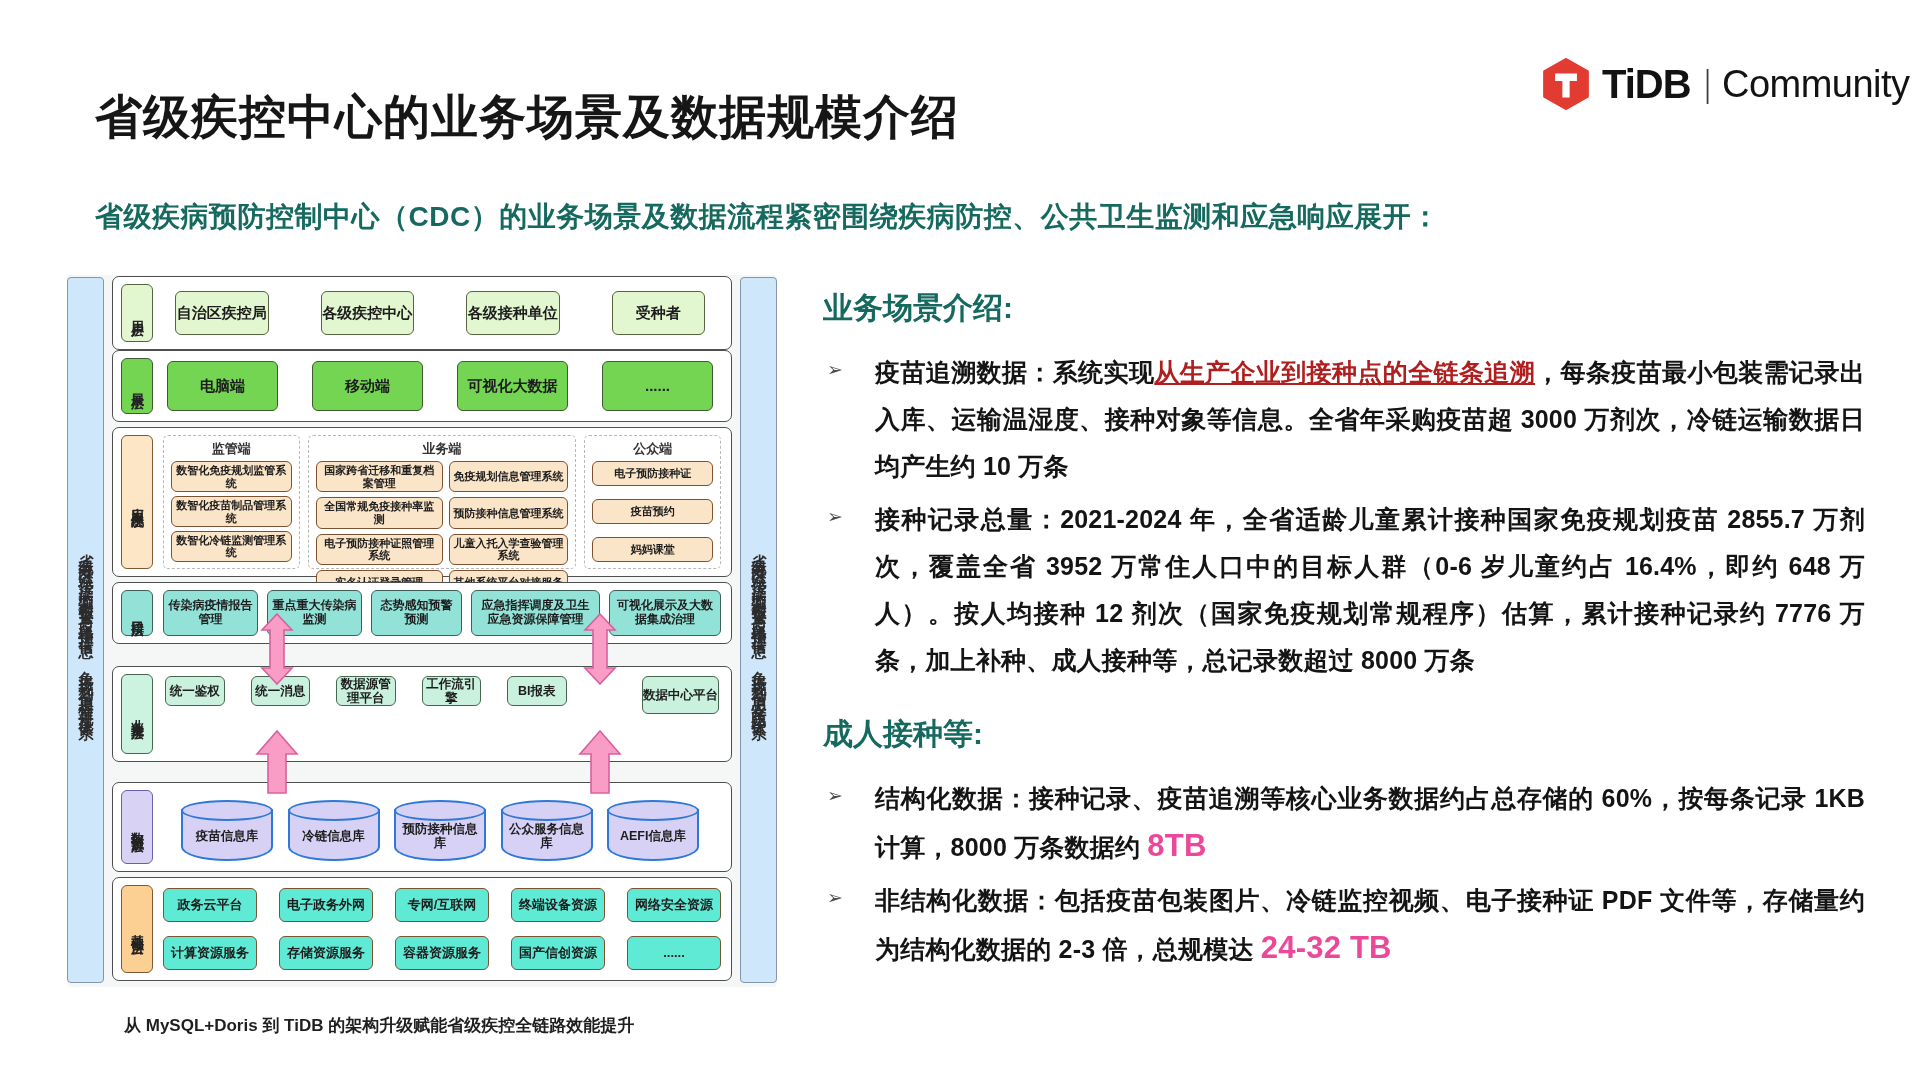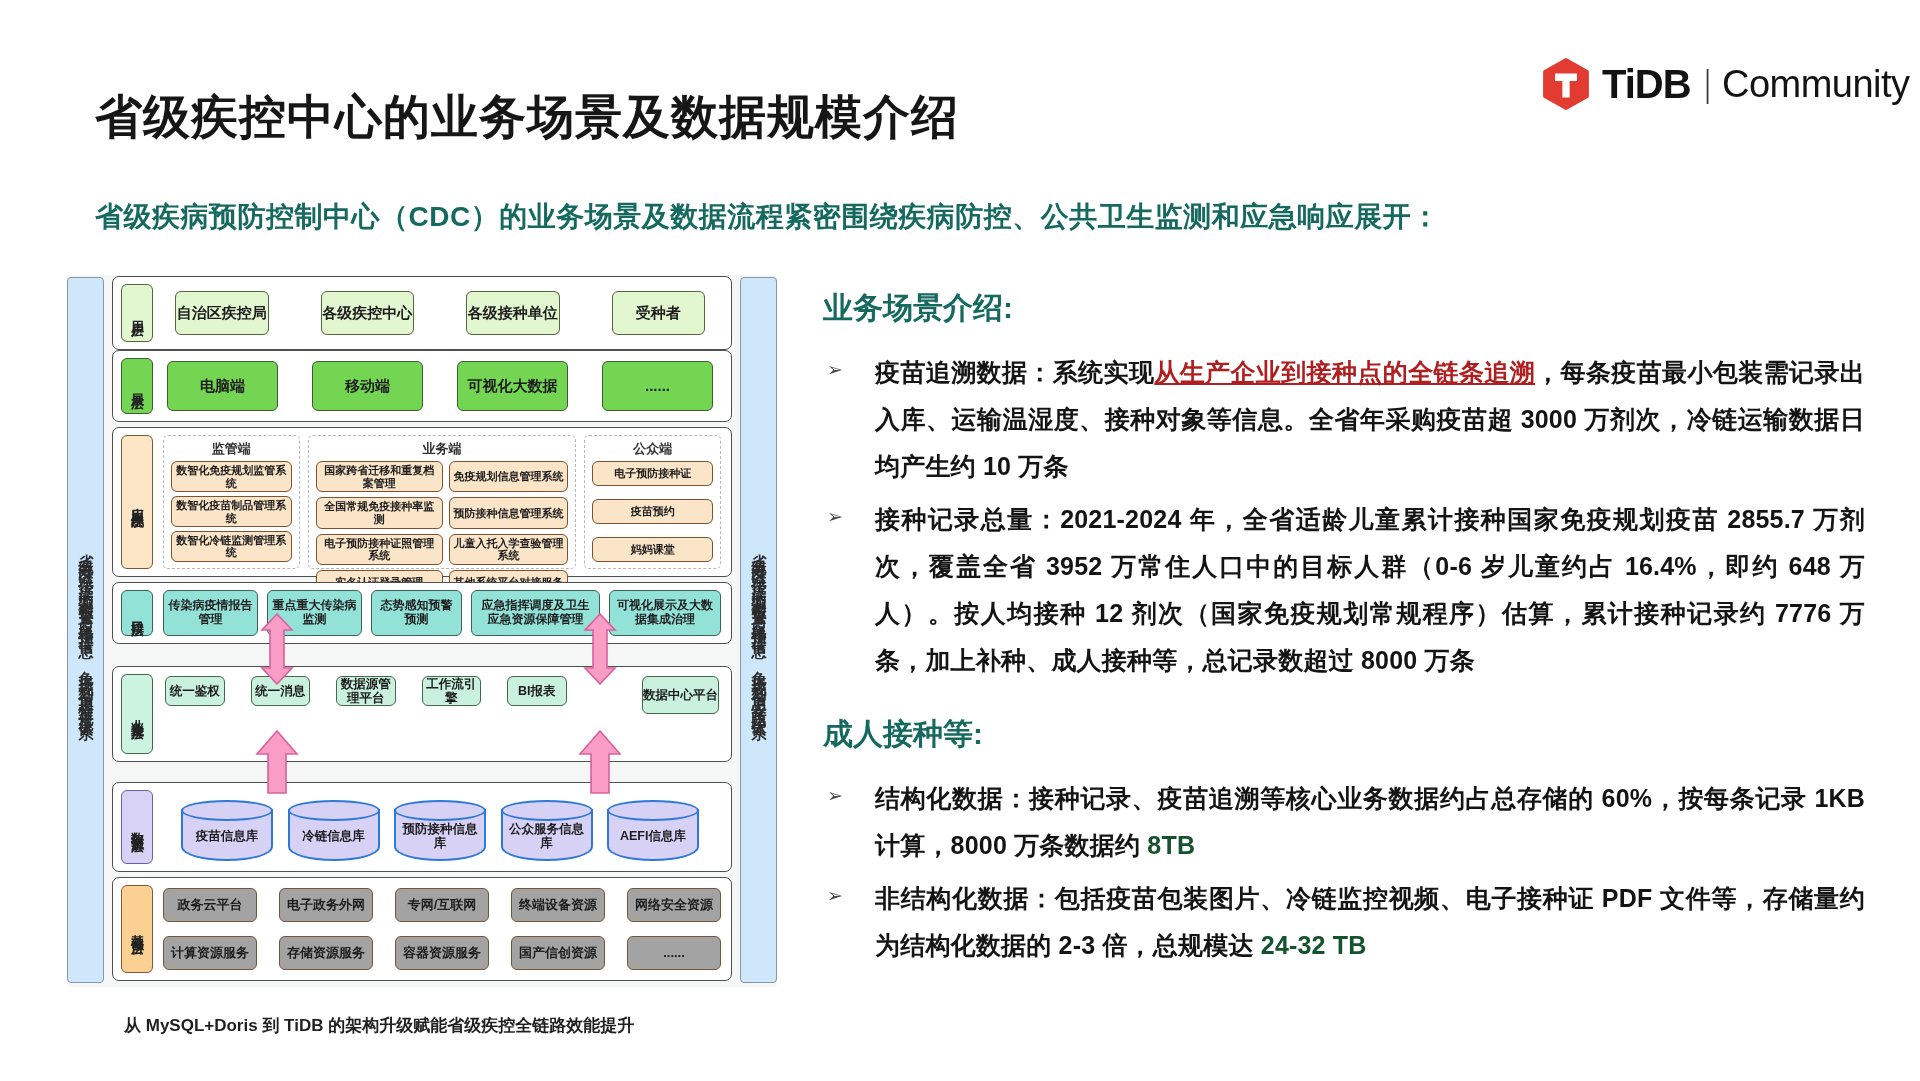--- a/index.html
+++ b/index.html
@@ -89,37 +89,37 @@
     margin-top:10px; display:flex; align-items:center; justify-content:center; }
   .cylinder::before { content:""; position:absolute; top:-9px; left:-2px; right:-2px; height:17px;
     background:#d8d1f6; border:2px solid #2e79d8; border-radius:50%; }
   .cylinder .cyl-label { position:relative; z-index:1; font-size:12.5px; font-weight:700;
     color:#1d1d1d; text-align:center; line-height:1.15; padding:4px 2px 0; }
 
   
   .layer-infra .layer-label { background:#fcd092; border-color:#7d5a33; }
   .layer-infra .layer-content { flex-direction:column; align-items:stretch; justify-content:space-between; padding:3px 0; }
   .infra-row { display:flex; justify-content:space-between; gap:22px; }
-  .layer-infra .box { background:#a3a3a3; border:1.5px solid #7d5230; font-size:13px; height:34px; flex:1; }
+  .layer-infra .box { background:#5eead4; border:1.5px solid #7d5230; font-size:13px; height:34px; flex:1; }
 
   
   .flow-arrow { position:absolute; z-index:5; }
 
   .caption { position:absolute; left:124px; top:1014px; font-size:17px; font-weight:700; color:#1f1f1f; }
 
   
   .right-col { position:absolute; left:823px; top:288px; width:1042px; }
   .section-heading { font-size:30px; font-weight:800; color:#15695e; margin-bottom:20px; }
   .section + .section { margin-top:30px; }
   .bullet { display:grid; grid-template-columns:52px 1fr; margin-bottom:6px; }
   .bullet-marker { font-size:19px; color:#4a4a4a; padding-top:9px; padding-left:4px; }
   .bullet-text { font-size:25px; line-height:47px; font-weight:600; color:#141414;
     text-align:justify; letter-spacing:0.2px; }
   .seg-red { color:#b01f1f; font-weight:800;text-decoration:underline; }
-  .seg-red-big { color:#14532d; font-weight:800; font-size:25px; }
+  .seg-red-big { color:#ec4899; font-weight:800; font-size:31px; }
 </style>
 </head>
 <body>
 
 <h1 class="page-title">省级疾控中心的业务场景及数据规模介绍</h1>
 
 <div class="logo">
   <svg viewBox="0 0 100 100" aria-hidden="true">
     <path d="M50 3 L91 26 V74 L50 97 L9 74 V26 Z" fill="#e23c32" stroke="#e23c32" stroke-width="6" stroke-linejoin="round"></path>
     <path d="M29 30 L71 30 L71 44 L57 44 L57 76 L43 76 L43 44 L29 44 Z" fill="#ffffff"></path>

